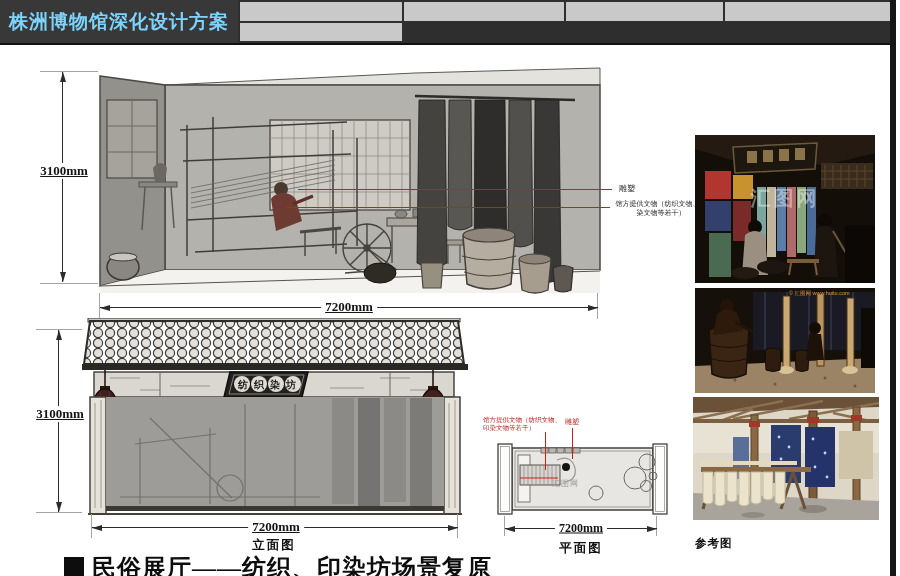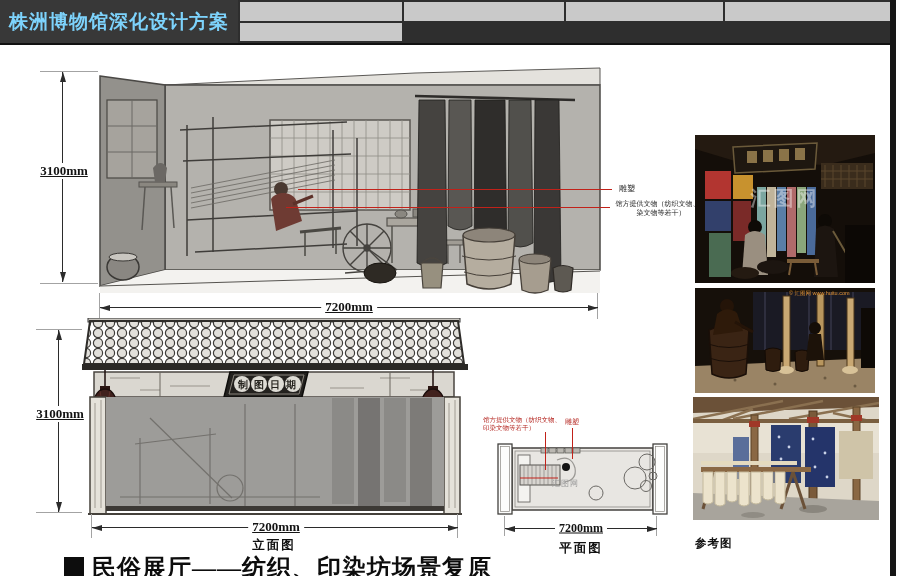--- a/index.html
+++ b/index.html
@@ -238,21 +238,21 @@
           <line x1="70" y1="100" x2="152" y2="180"></line>
         <line x1="165" y1="86" x2="165" y2="190"></line>
           <line x1="215" y1="86" x2="215" y2="190"></line>
         <line x1="40" y1="179" x2="240" y2="179"></line>
         <circle cx="150" cy="170" r="13"></circle>
       </g>
       <rect x="26" y="188" width="338" height="5" fill="#3c3935"></rect>
     </g>
     <line x1="8" y1="196" x2="382" y2="196" stroke="#45413b" stroke-width="2"></line>
   </svg>
-  <span id="sign-text">制图日期</span>
+  <span id="sign-text">纺织染坊</span>
 
   <div class="tick-h" style="left:36px;top:329px;width:46px;"></div>
   <div class="tick-h" style="left:36px;top:512px;width:46px;"></div>
   <div class="dimline-v" style="left:58px;top:330px;height:182px;"></div>
   <span class="dimtext" style="left:60px;top:414px;">3100mm</span>
   <div class="tick-v" style="left:91px;top:514px;height:24px;"></div>
   <div class="tick-v" style="left:457px;top:514px;height:24px;"></div>
   <div class="dimline-h" style="left:92px;top:527px;width:366px;"></div>
   <span class="dimtext" style="left:276px;top:527px;">7200mm</span>
   <span class="dwg-label" style="left:274px;top:537px;">立面图</span>

